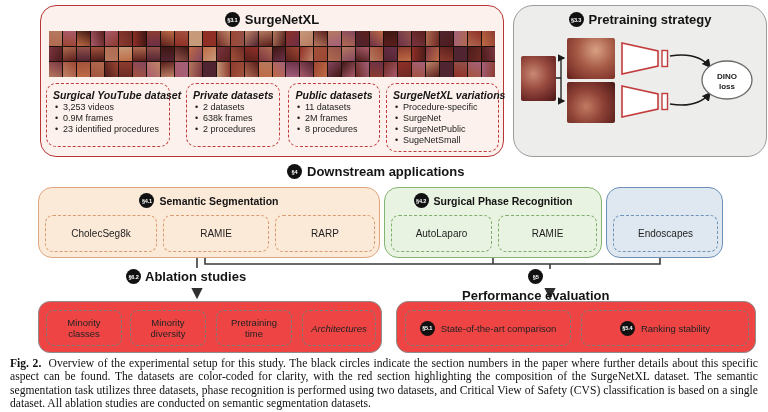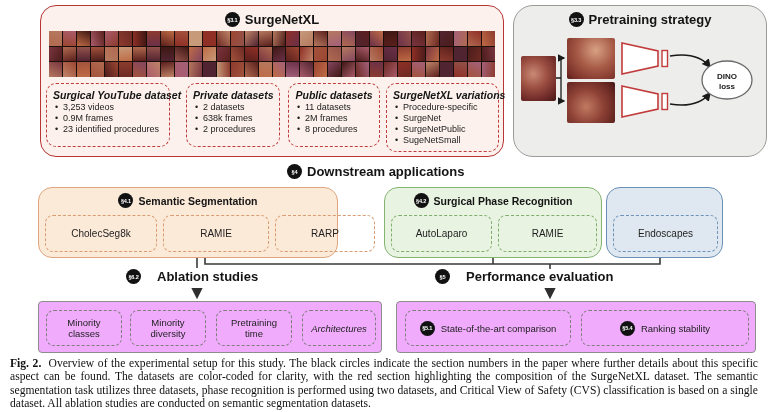--- a/index.html
+++ b/index.html
@@ -33,38 +33,38 @@
   .imgA{left:7px;top:50px;width:35px;height:45px;
         background:radial-gradient(circle at 35% 40%,#c98a74 0%,#9c4f42 40%,#6e2a28 75%,#451713 100%);}
   .imgB{left:53px;top:32px;width:48px;height:41px;
         background:radial-gradient(circle at 60% 30%,#d8a184 0%,#a65a46 45%,#7a3028 85%,#521c16 100%);}
   .imgC{left:53px;top:76px;width:48px;height:41px;
         background:radial-gradient(circle at 40% 60%,#c27a62 0%,#8e4236 45%,#5f221e 85%,#3f1511 100%);}
   .pre-svg{position:absolute;left:0;top:0;pointer-events:none;}
 
   
   .task-box{position:absolute;top:187px;height:71px;border-radius:14px;box-sizing:border-box;}
-  .seg-box{left:38px;width:300px;background:#fcead9;border:1.5px solid #dfa57e;}
+  .seg-box{left:38px;width:342px;background:#fcead9;border:1.5px solid #dfa57e;}
   .phase-box{left:384px;width:218px;background:#e9f3e2;border:1.5px solid #83b470;}
   .cvs-box{left:606px;width:117px;background:#dfe8f0;border:1.5px solid #6b90b5;}
   .task-ds{position:absolute;top:27px;height:37px;border-radius:8px;display:flex;align-items:center;
            justify-content:center;font-size:10px;color:#1e1e1e;box-sizing:border-box;}
   .seg-box .task-ds{border:1.2px dashed #d89b72;}
   .phase-box .task-ds{border:1.2px dashed #7fae6c;}
   .cvs-box .task-ds{border:1.2px dashed #6e93b8;}
 
   
   .conn{position:absolute;left:0;top:0;pointer-events:none;}
 
   
-  .flow-label{position:absolute;top:269px;display:flex;align-items:center;gap:16px;}
-
-  
-  .gray-box{position:absolute;top:301px;height:52px;border:1.5px solid #8d8d8b;border-radius:4px;
-            background:#f0abfc;box-sizing:border-box;}
+  .flow-label{position:absolute;top:269px;display:flex;align-items:center;gap:4px;}
+
+  
+  .gray-box{position:absolute;top:301px;height:52px;border:1.5px solid #8d8d8b;border-radius:12px;
+            background:#ef4444;box-sizing:border-box;}
   .abl{position:absolute;top:8px;height:36px;border:1.3px dashed #7e7e7c;border-radius:8px;
        display:flex;align-items:center;justify-content:center;text-align:center;
        font-size:9.5px;line-height:11px;color:#222;box-sizing:border-box;padding:0 4px;}
   .perf{position:absolute;top:8px;height:36px;border:1.3px dashed #7e7e7c;border-radius:8px;
         display:flex;align-items:center;justify-content:center;gap:6px;
         font-size:9.5px;color:#222;box-sizing:border-box;padding:0 6px;}
 
   
   .caption{position:absolute;left:10px;top:357px;width:748px;margin:0;
            font-family:"Liberation Serif",serif;font-size:11.6px;line-height:13.4px;
@@ -281,21 +281,21 @@
     <path d="M205,258 V264 H660 V258 M493,264 V258 M550,264 V269" stroke="#3a3a3a" stroke-width="1.6" fill="none"></path>
     <path d="M197,288 V296" stroke="#2e2e2e" stroke-width="1.6" fill="none" marker-end="url(#ah2)"></path>
     <path d="M550,288 V296" stroke="#2e2e2e" stroke-width="1.6" fill="none" marker-end="url(#ah2)"></path>
   </svg>
 
   <div class="flow-label" style="left:126px;">
     <span class="sc">§6.2</span>
     <span class="sect-title">Ablation studies</span>
   </div>
 
-  <div class="flow-label" style="left:435px;">
+  <div class="flow-label" style="left:462px;flex-direction:column;">
     <span class="sc">§5</span>
     <span class="sect-title">Performance evaluation</span>
   </div>
 
   <div class="gray-box" style="left:38px;width:344px;">
     <div class="abl" style="left:7px;width:76px;">Minority classes</div>
     <div class="abl" style="left:91px;width:76px;">Minority diversity</div>
     <div class="abl" style="left:177px;width:76px;">Pretraining time</div>
     <div class="abl" style="left:263px;width:74px;font-style:italic;">Architectures</div>
   </div>

